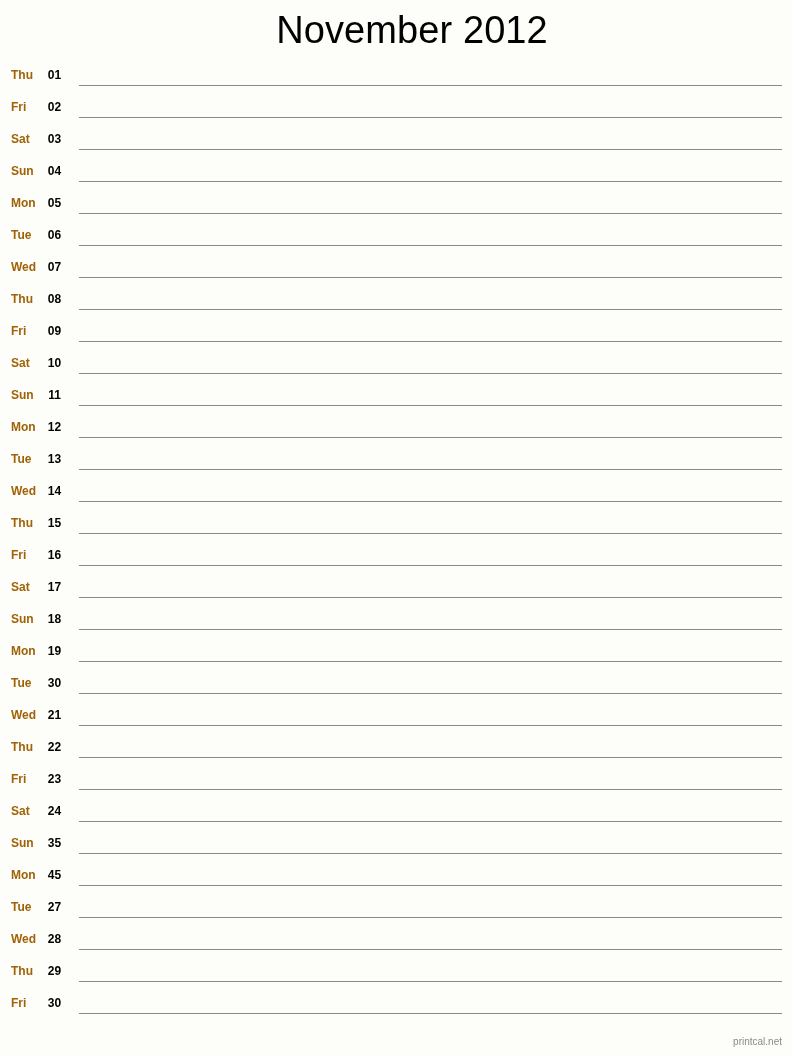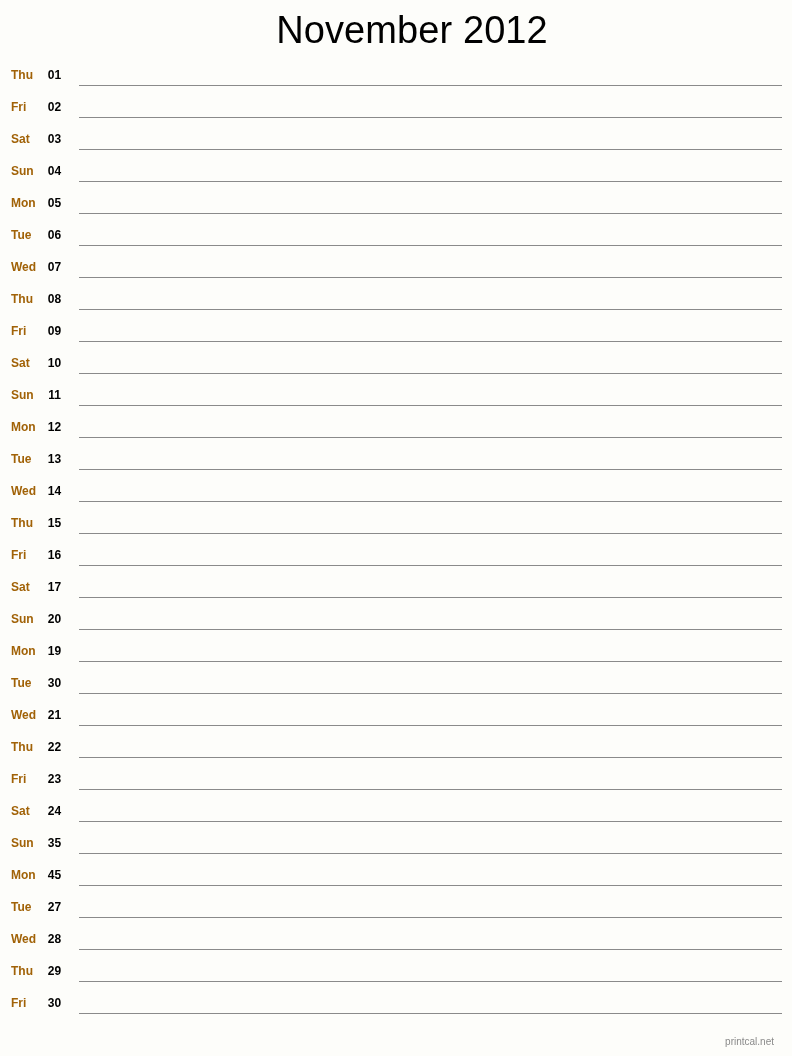--- a/index.html
+++ b/index.html
@@ -78,21 +78,21 @@
     position: absolute;
     left: 79px;
     right: 10px;
     top: 23px;
     height: 1px;
     background: #8a8a8a;
   }
 
   .footer-credit {
     position: absolute;
-    right: 18px;
+    right: 10px;
     bottom: 8px;
     font-size: 10px;
     color: #8a8a8a;
     text-align: left;
     line-height: 12px;
   }
 </style>
 </head>
 <body>
 
@@ -181,21 +181,21 @@
         <div class="day-number">16</div>
         <div class="day-line"></div>
       </div>
       <div class="day-row">
         <div class="day-weekday">Sat</div>
         <div class="day-number">17</div>
         <div class="day-line"></div>
       </div>
       <div class="day-row">
         <div class="day-weekday">Sun</div>
-        <div class="day-number">20</div>
+        <div class="day-number">18</div>
         <div class="day-line"></div>
       </div>
       <div class="day-row">
         <div class="day-weekday">Mon</div>
         <div class="day-number">19</div>
         <div class="day-line"></div>
       </div>
       <div class="day-row">
         <div class="day-weekday">Tue</div>
         <div class="day-number">30</div>

